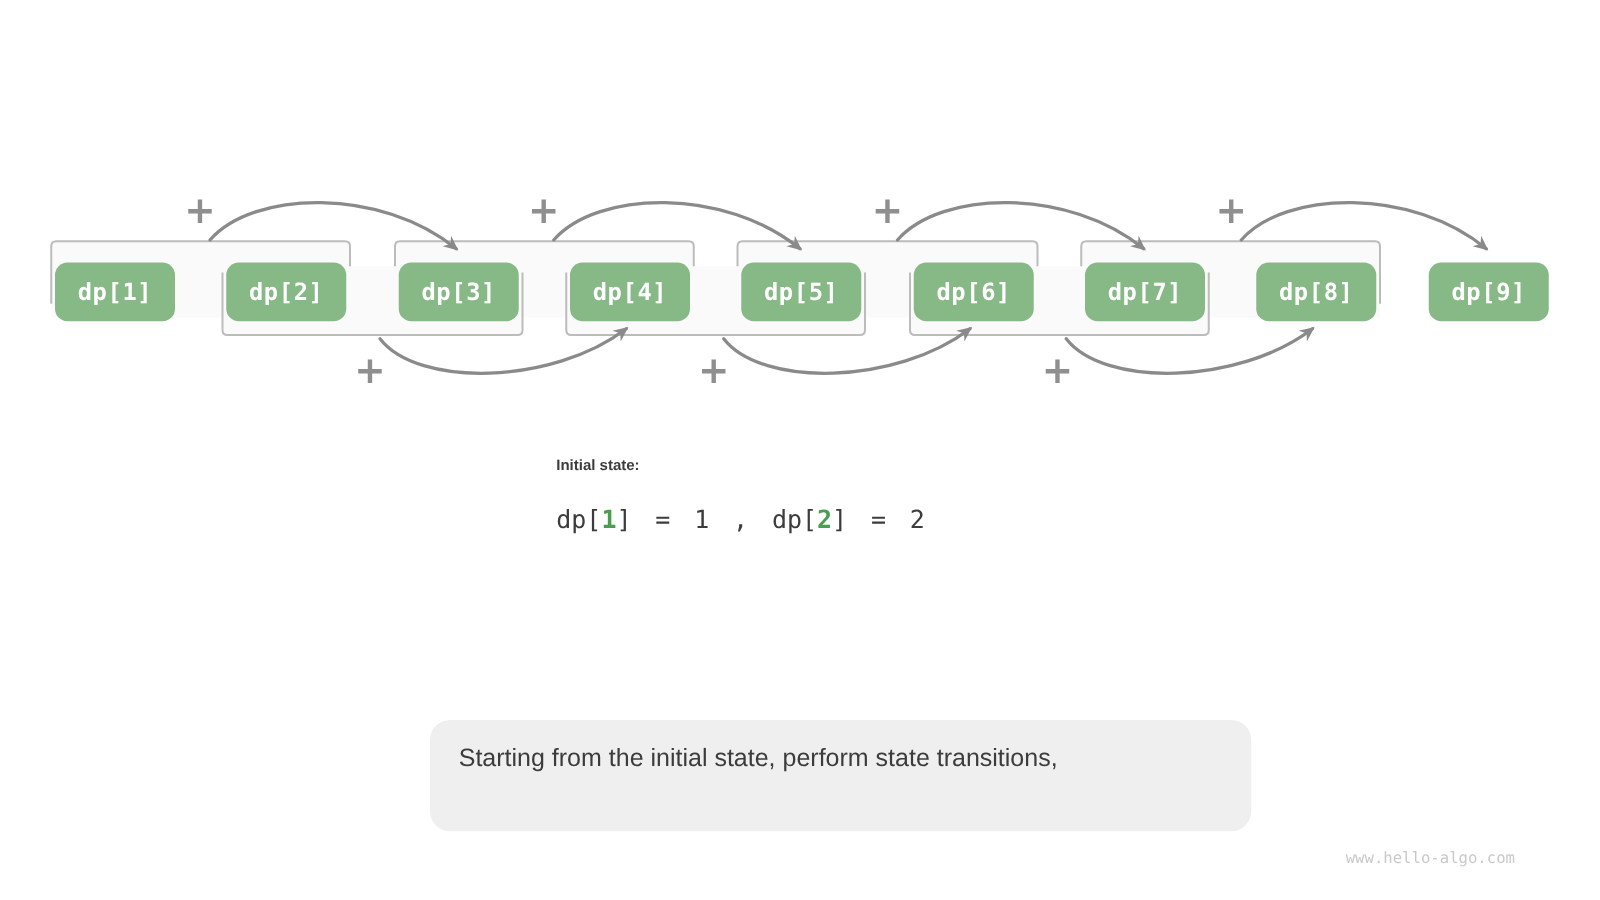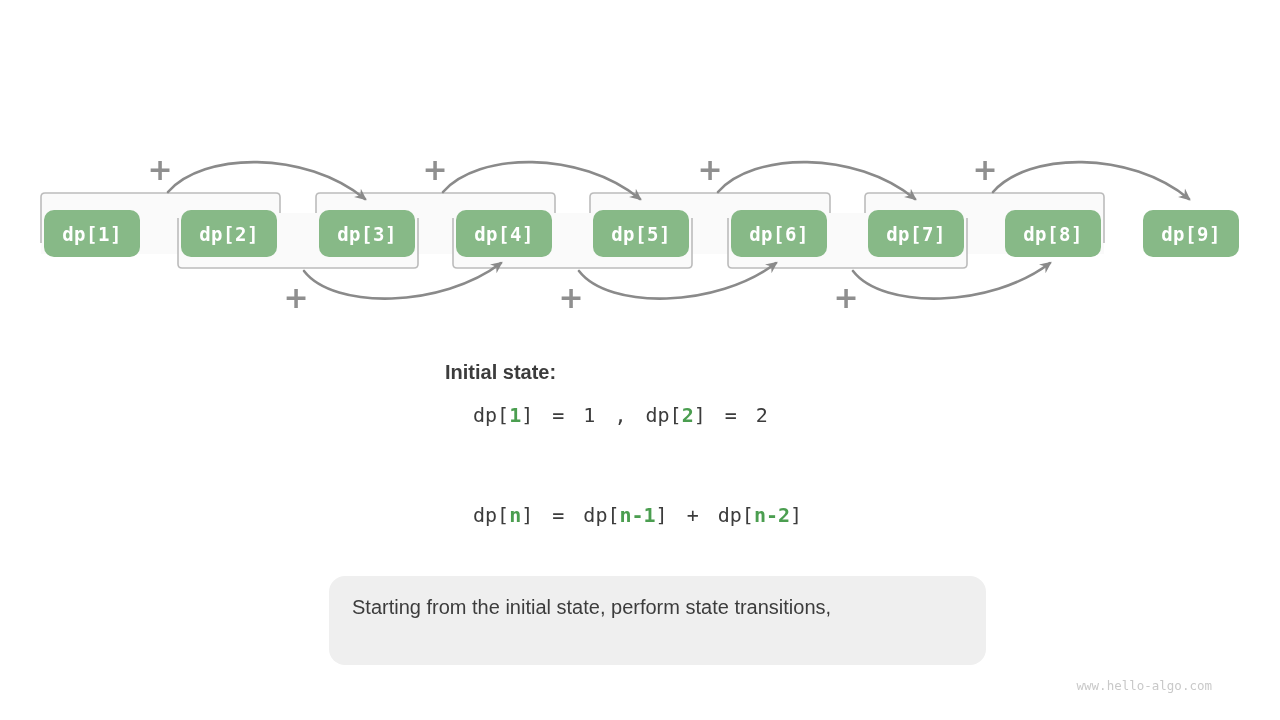--- a/index.html
+++ b/index.html
@@ -12,26 +12,26 @@
   .bstroke{stroke:var(--bracket_border);stroke-width:1.6;fill:none;}
   .arrow{stroke:var(--arrow);stroke-width:2.6;fill:none;stroke-linecap:round;}
   .ahp{fill:var(--arrow);}
   .plus{fill:var(--plus);font-family:"DejaVu Sans",sans-serif;font-size:30px;font-weight:bold;
         text-anchor:middle;dominant-baseline:central;}
   .box{fill:var(--green_box);}
   .boxlabel{fill:var(--box_text);font-family:"DejaVu Sans Mono",monospace;font-size:19px;font-weight:bold;
             text-anchor:middle;dominant-baseline:central;letter-spacing:0.5px;}
 
   
-  .heading{position:absolute;left:445px;font-weight:bold;font-size:20px;line-height:24px;color:var(--text_dark);}
+  .heading{position:absolute;left:445px;font-weight:bold;font-size:12px;line-height:24px;color:var(--text_dark);}
   .eq{position:absolute;left:445px;font-family:"DejaVu Sans Mono",monospace;font-size:20px;line-height:26px;
-      color:var(--text_dark);word-spacing:7px;white-space:pre;margin-left:28px;}
+      color:var(--text_dark);word-spacing:7px;white-space:pre;}
   .eq .g{color:var(--green_text);font-weight:bold;}
 
-  .note{position:absolute;left:329px;top:576px;width:657px;height:89px;background:var(--note_bg);
+  .note{position:absolute;left:344px;top:576px;width:657px;height:89px;background:var(--note_bg);
         border-radius:16px;box-sizing:border-box;padding:17px 20px 0 23px;font-size:20px;line-height:29.5px;
         color:var(--text_dark);}
   .watermark{position:absolute;right:68px;top:678px;font-family:"DejaVu Sans Mono",monospace;
              font-size:12.5px;color:var(--watermark);text-align:right;}
 </style>
 </head>
 <body>
 
 <div class="stage">
 
@@ -124,20 +124,19 @@
     </g>
     <g>
       <rect class="box" x="1143" y="210" width="96" height="47" rx="10"></rect>
       <text class="boxlabel" x="1191" y="234">dp[9]</text>
     </g>
   </svg>
 
   <div class="heading" style="top:360px">Initial state:</div>
   <div class="eq" style="top:402px"><span>dp[</span><span class="g">1</span><span>] = 1 , dp[</span><span class="g">2</span><span>] = 2</span></div>
 
-  <div class="eq" style="top:502px"><span>dp[</span><span class="g">n</span><span>] = dp[</span><span class="g">n-1</span><span>] + dp[</span><span class="g">n-2</span><span>]</span></div>
 
   <div class="note">
     <div>Starting from the initial state, perform state transitions,</div>
   </div>
 
   <div class="watermark">www.hello-algo.com</div>
 </div>
 
 </body></html>

